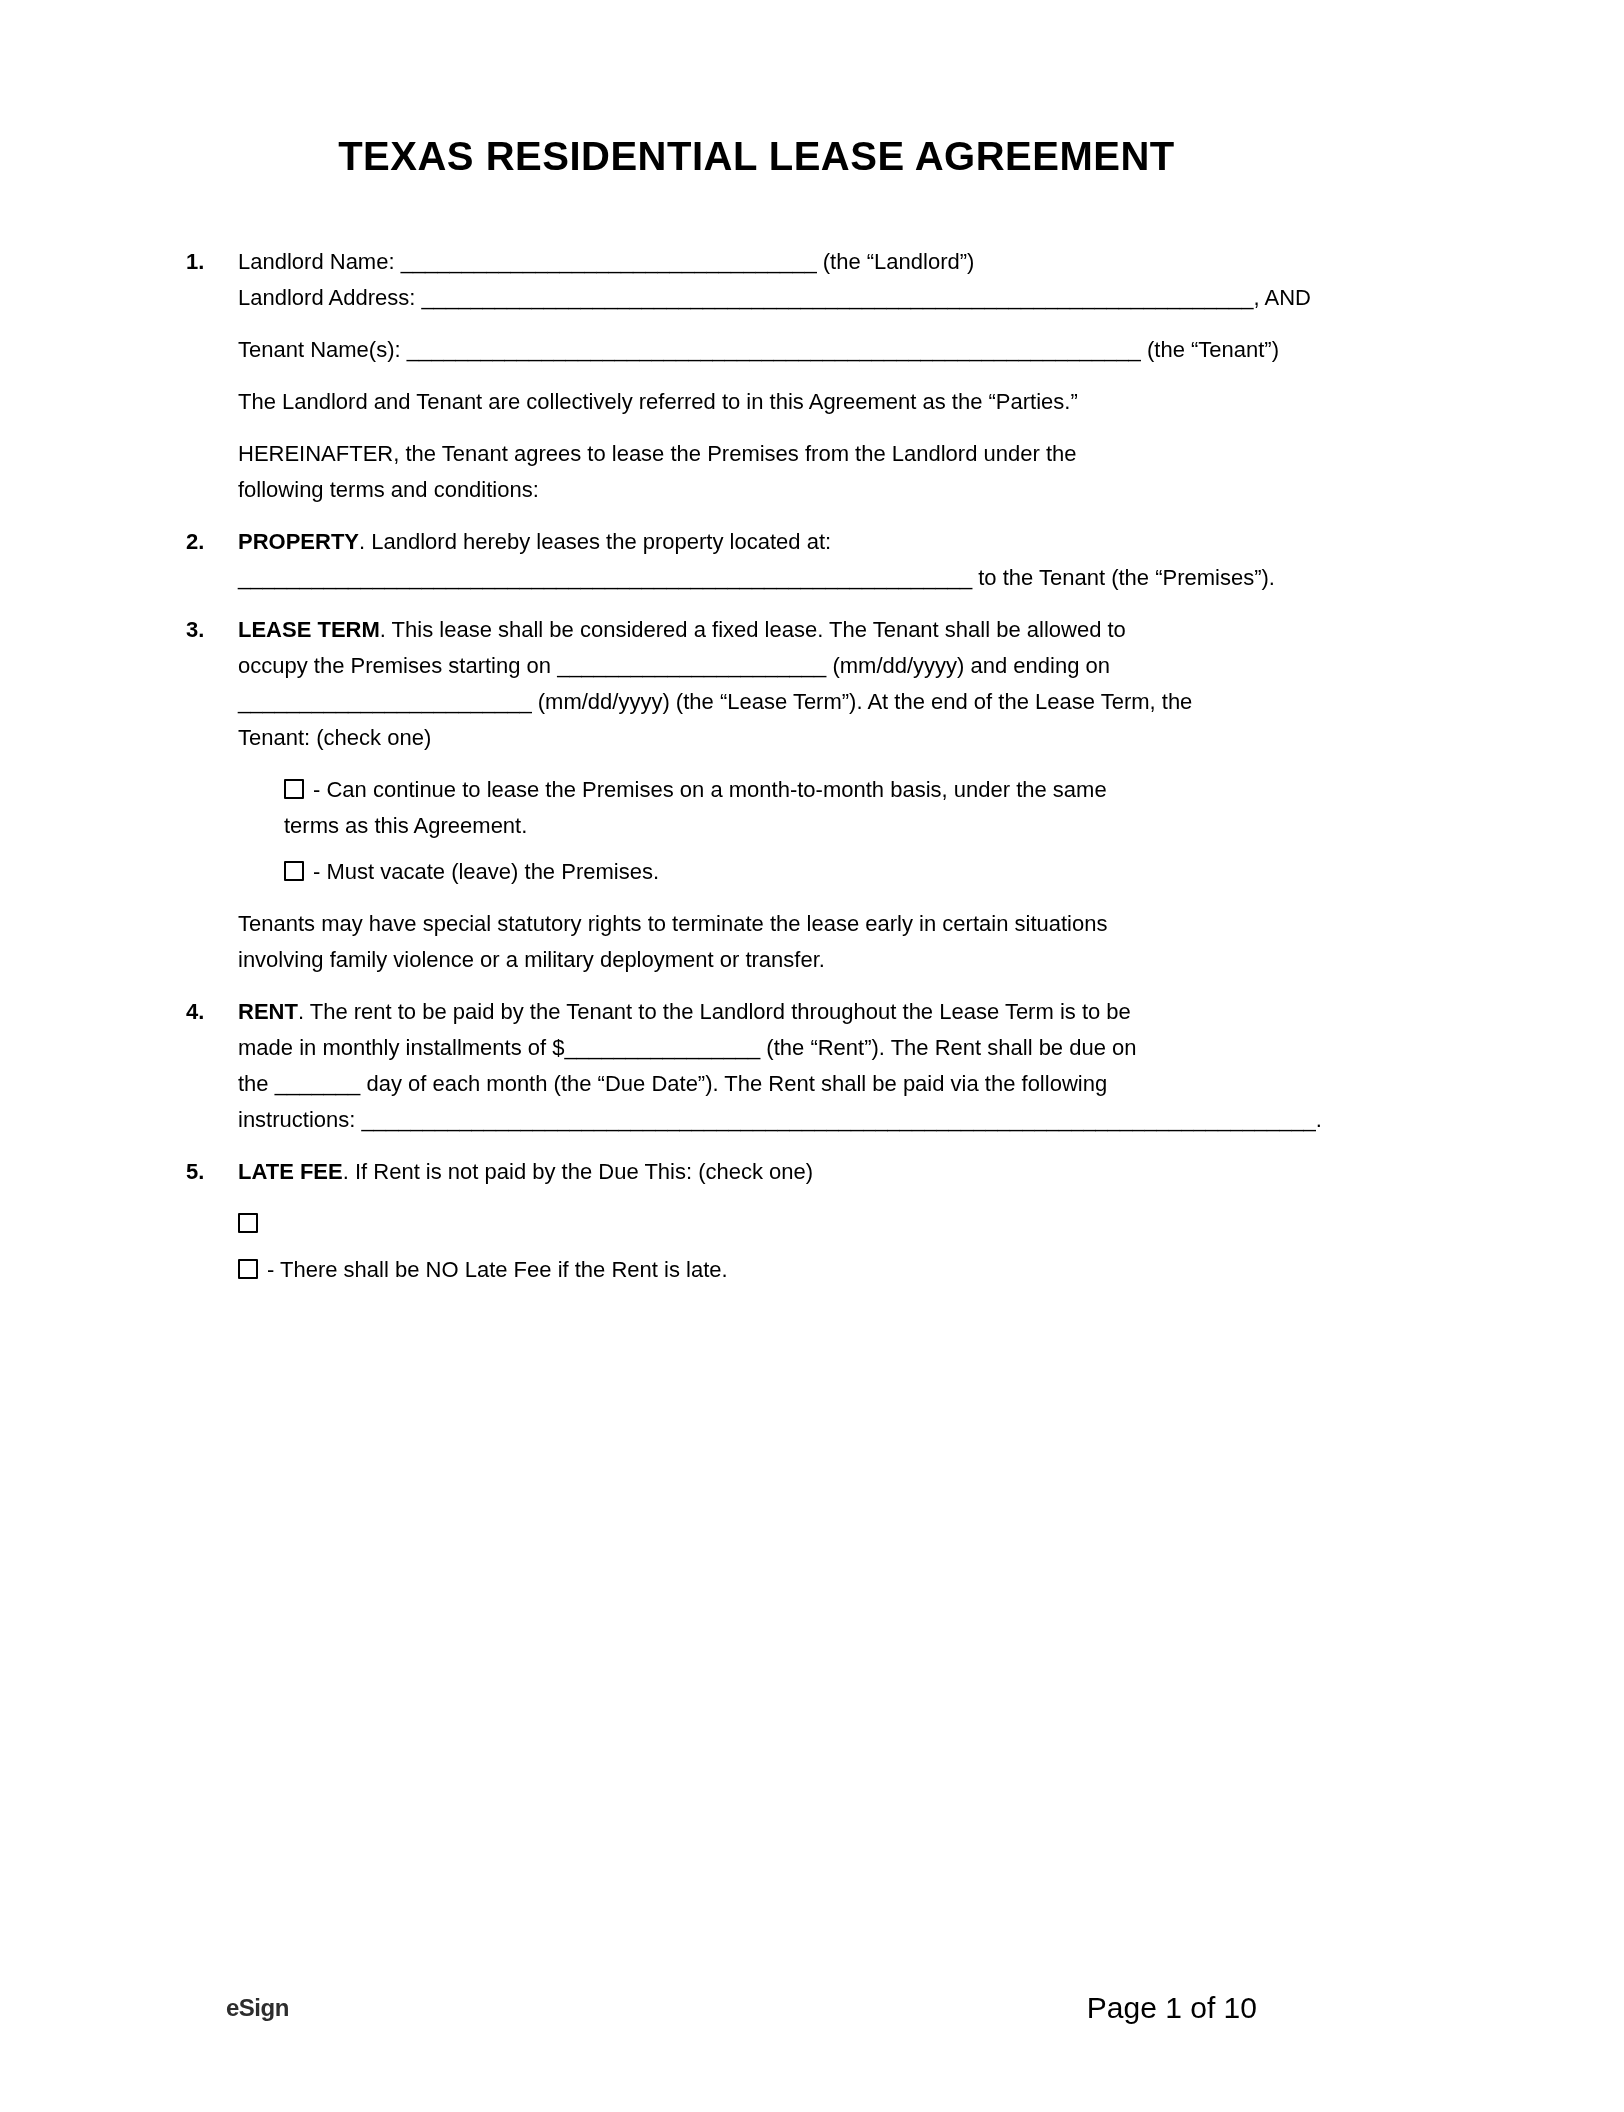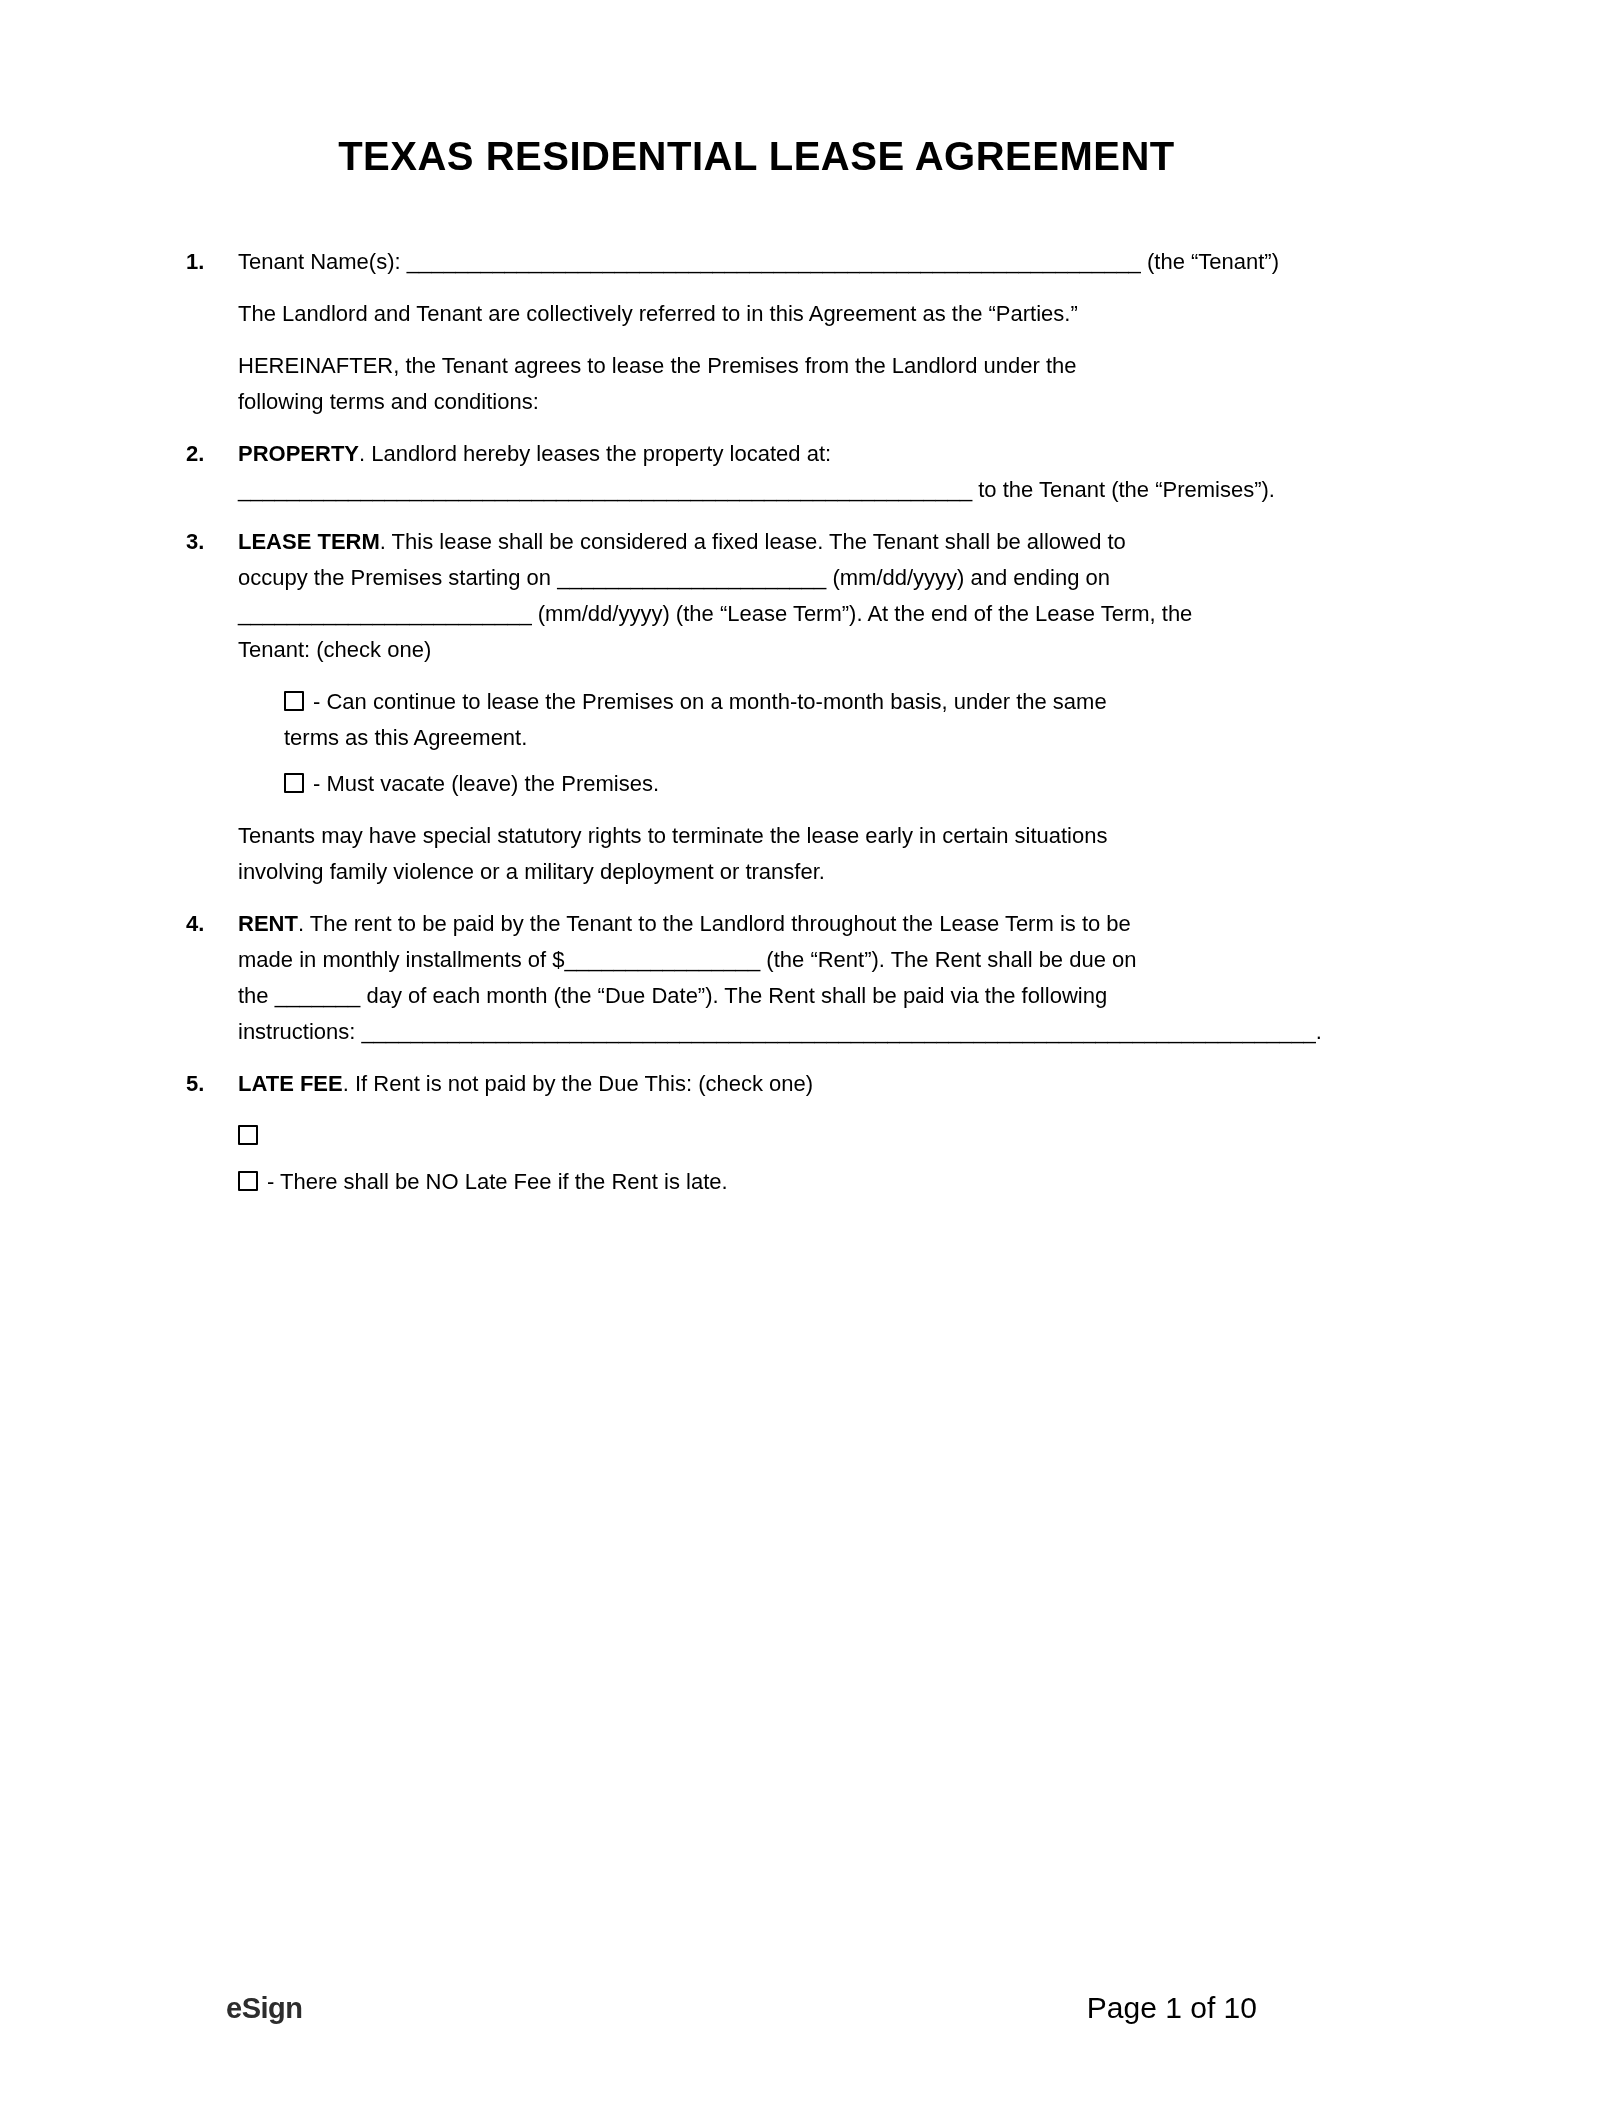--- a/index.html
+++ b/index.html
@@ -55,36 +55,38 @@
     position: absolute;
     left: 226px;
     right: 246px;
     bottom: 86px;
     display: flex;
     justify-content: space-between;
     align-items: flex-end;
   }
   .brand {
     font-weight: 700;
-    font-size: 29px;
+    font-size: 24px;
     color: #2d2d2d;
     letter-spacing: -0.5px;
   }
   .page-indicator { font-size: 30px; margin-top: 24px; }
 </style>
 </head>
 <body>
 
 <div class="page">
 
   <h1 class="doc-title">TEXAS RESIDENTIAL LEASE AGREEMENT</h1>
 
   <div class="section">
     <div class="sec-num">1.</div>
     <div class="sec-body">
+      <p class="para">Landlord Name: __________________________________ (the “Landlord”)
+Landlord Address: ____________________________________________________________________, AND</p>
       <p class="para">Tenant Name(s): ____________________________________________________________ (the “Tenant”)</p>
       <p class="para">The Landlord and Tenant are collectively referred to in this Agreement as the “Parties.”</p>
       <p class="para">HEREINAFTER, the Tenant agrees to lease the Premises from the Landlord under the
 following terms and conditions:</p>
     </div>
   </div>
 
   <div class="section">
     <div class="sec-num">2.</div>
     <div class="sec-body">

